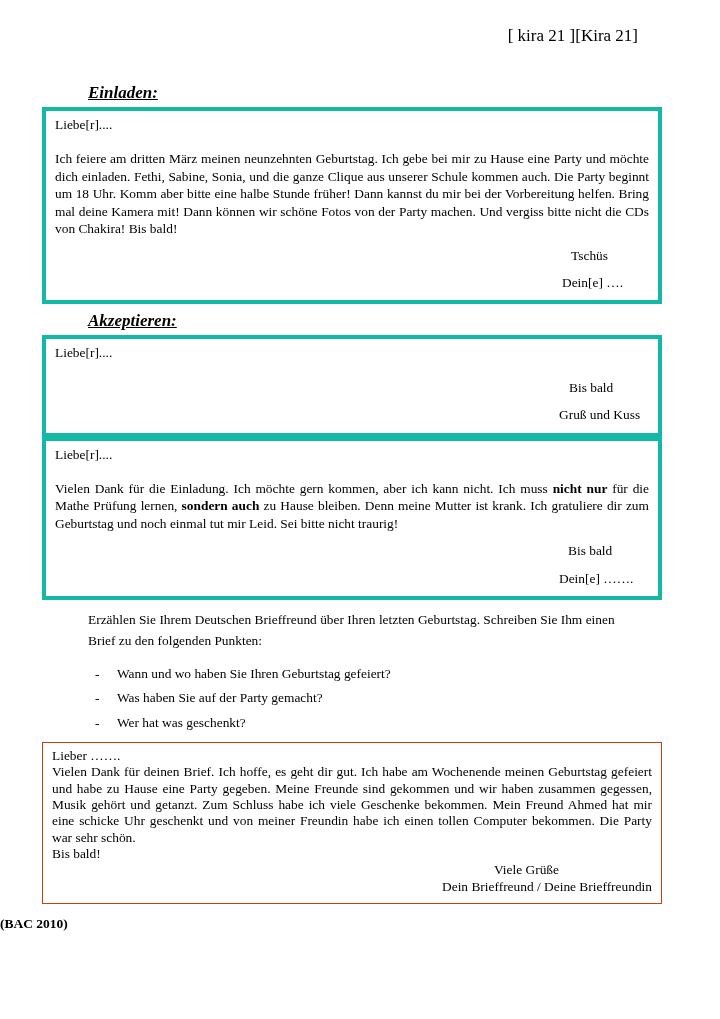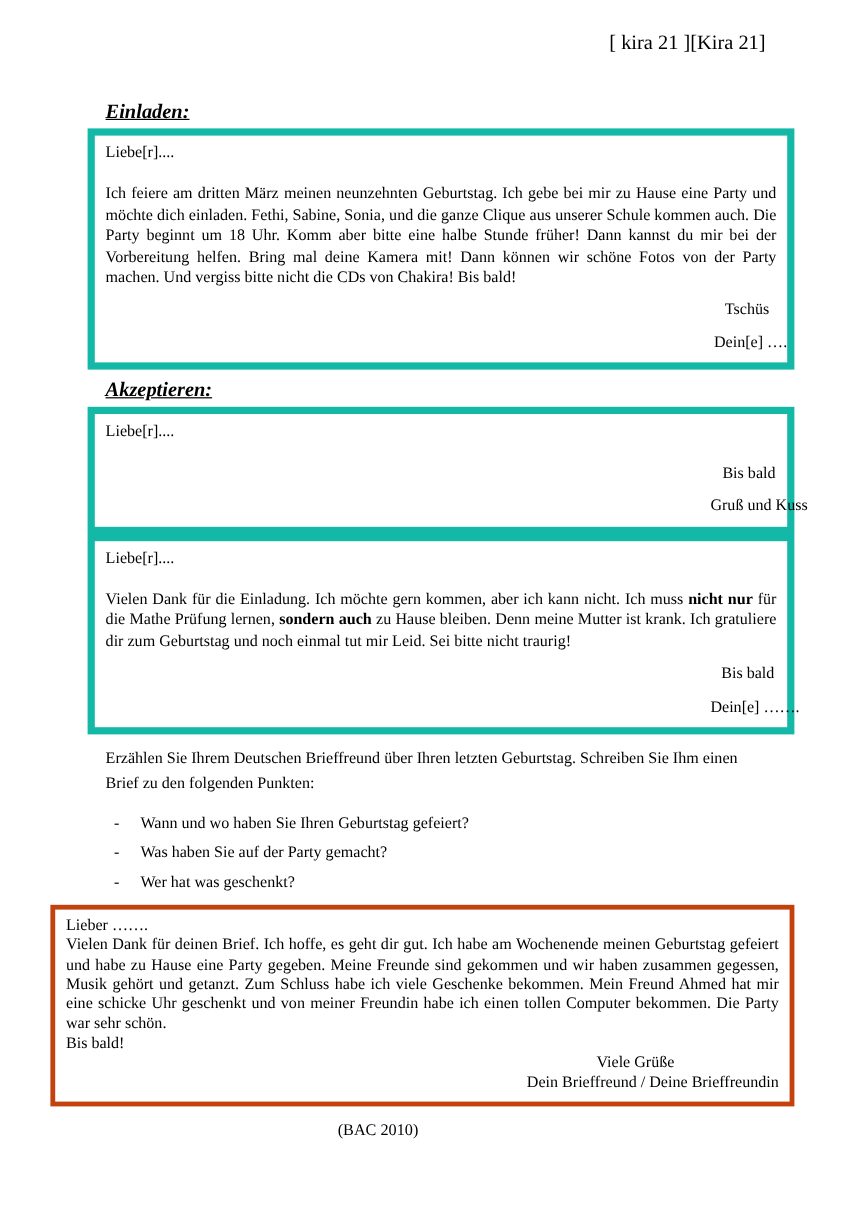--- a/index.html
+++ b/index.html
@@ -29,25 +29,24 @@
     margin: 7px 0 4px 46px;
     font-size: 17px;
     font-weight: bold;
     font-style: italic;
     text-decoration: underline;
   }
   .section-heading.first {
     margin-top: 37px;
   }
   .letter-box {
-    border: 6px solid #14b8a6;
+    border: 4px solid #14b8a6;
     padding: 5px 9px 9px 9px;
     text-align: justify;
     line-height: 1.3;
-    margin-left: 31px;
   }
   .salutation {
     margin: 0 0 17px 0;
     text-align: left;
   }
   .salutation.tight {
     margin: 0;
   }
   .body-par {
     margin: 0;
@@ -63,32 +62,33 @@
   }
   .task-intro { margin: 0 0 12px 0; max-width: 540px; }
   .task-points { margin-top: 6px; }
   .task-point {
     display: flex;
     margin: 0 0 4px 7px;
     line-height: 1.55;
   }
   .task-point .dash { width: 22px; }
   .model-box {
-    border: 4px solid #c2410c;
+    border: 1px solid #c2410c;
     padding: 5px 9px 8px 9px;
     text-align: justify;
     line-height: 1.22;
   }
   .model-box .closing2 {
     text-align: right;
   }
   .footer {
-    text-align: center;
+    text-align: left;
     padding: 12px 90px 0 0;
     font-size: 13.5px;
+    font-weight: bold;
   }
 </style>
 </head>
 <body>
 
 <div class="header">
   <span>[ kira 21 ]</span>
   <span>[Kira 21]</span>
 </div>
 

